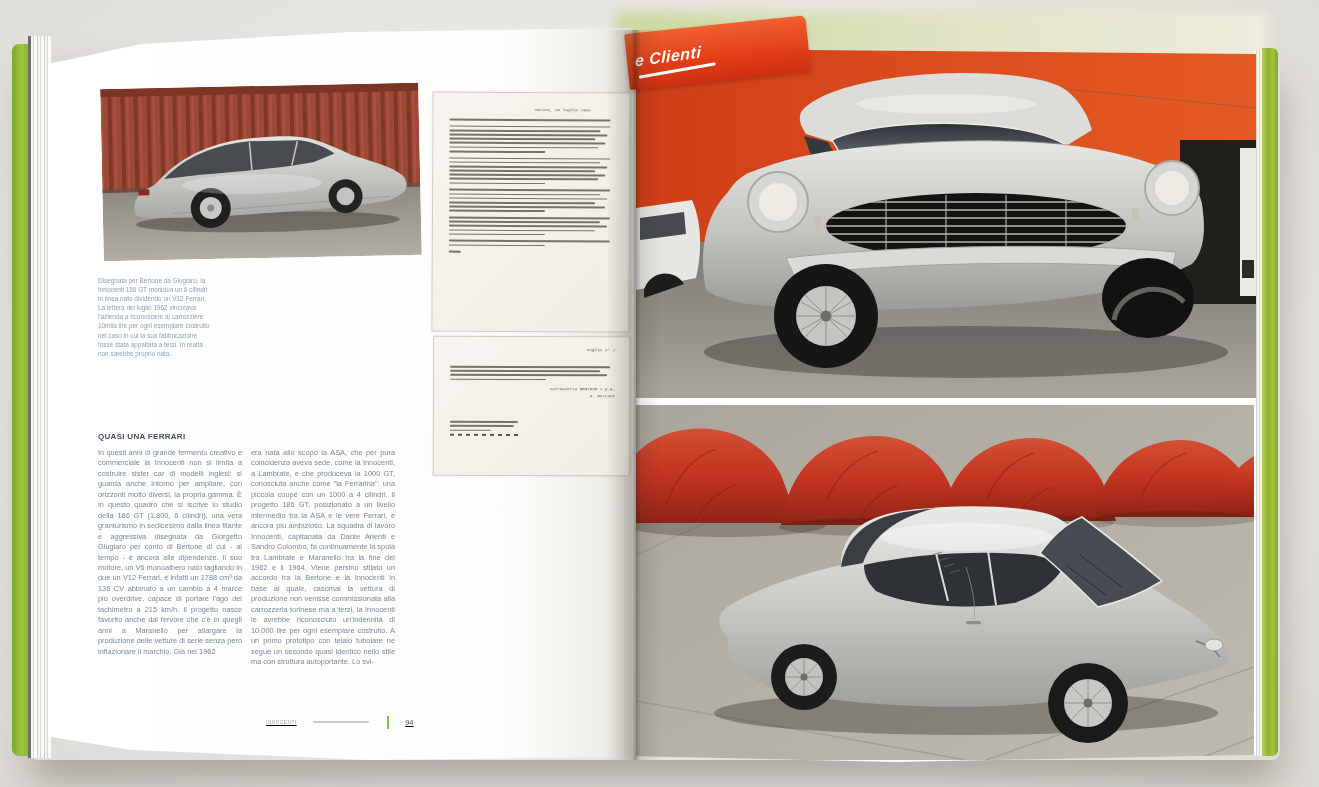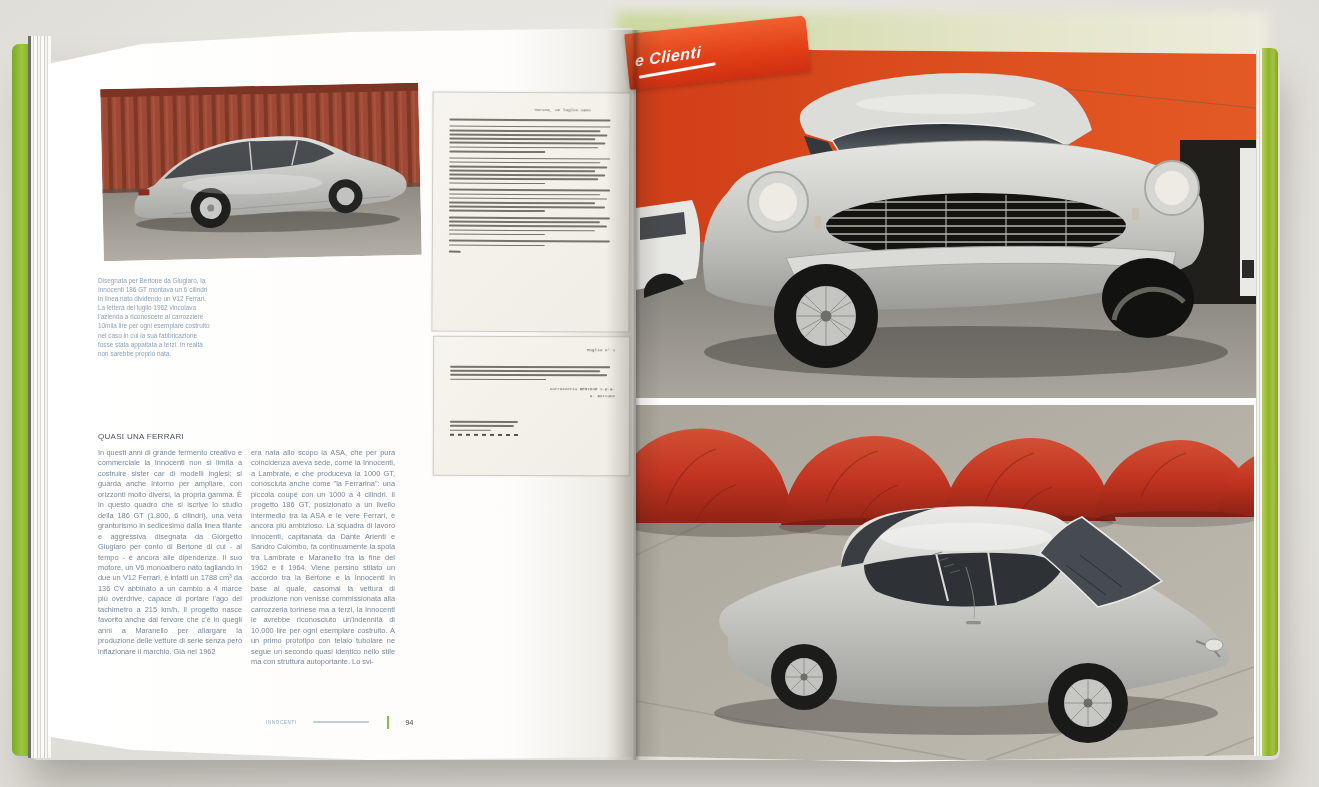--- a/index.html
+++ b/index.html
@@ -38,27 +38,27 @@
     background:linear-gradient(90deg,#e8e6df 0%,#fbfaf7 6%,#ffffff 100%);
     clip-path:polygon(0 10px,28% 0,100% 4px,100% 99%,42% 100%,0 99.2%);}
 
   
   .photoA{position:absolute;left:54px;top:58px;width:318px;height:172px;transform:rotate(-1.2deg);}
   .photoA svg{display:block;}
 
   .caption{position:absolute;left:50px;top:248px;width:114px;
     font-size:6.4px;line-height:9.1px;color:#8aa2b6;text-align:left;}
   .heading{position:absolute;left:50px;top:404px;width:160px;
-    font-size:8px;font-weight:normal;letter-spacing:.3px;color:#42525e;}
+    font-size:8px;font-weight:bold;letter-spacing:.3px;color:#42525e;}
   .col{position:absolute;top:420px;width:144px;height:276px;
     font-size:7.4px;line-height:10.45px;color:#75889a;text-align:justify;overflow:hidden;}
   .col1{left:50px;} .col2{left:203px;}
 
   .pfooter{position:absolute;left:218px;top:686px;width:170px;height:16px;
-    display:flex;align-items:center;gap:16px;}
+    display:flex;align-items:center;gap:16px;text-decoration:underline;}
   .pfooter .ftitle{font-size:4.6px;letter-spacing:.6px;color:#97a4ac;}
   .pfooter .fbars{color:#b3bcc1;width:58px;}
   .pfooter .fbars .tl{height:2px;margin:0;}
   .greenbar{width:2.5px;height:13px;background:#82c23c;}
   .pagenum{font-size:7.5px;color:#4c4c49;}
 
   
   .letter{position:absolute;background:linear-gradient(135deg,#f6f4ee,#efede5);
     border:1px solid #ccc9c0;box-shadow:0 0 3px rgba(0,0,0,.08);color:#57544c;
     font-family:"Liberation Mono", monospace;}

